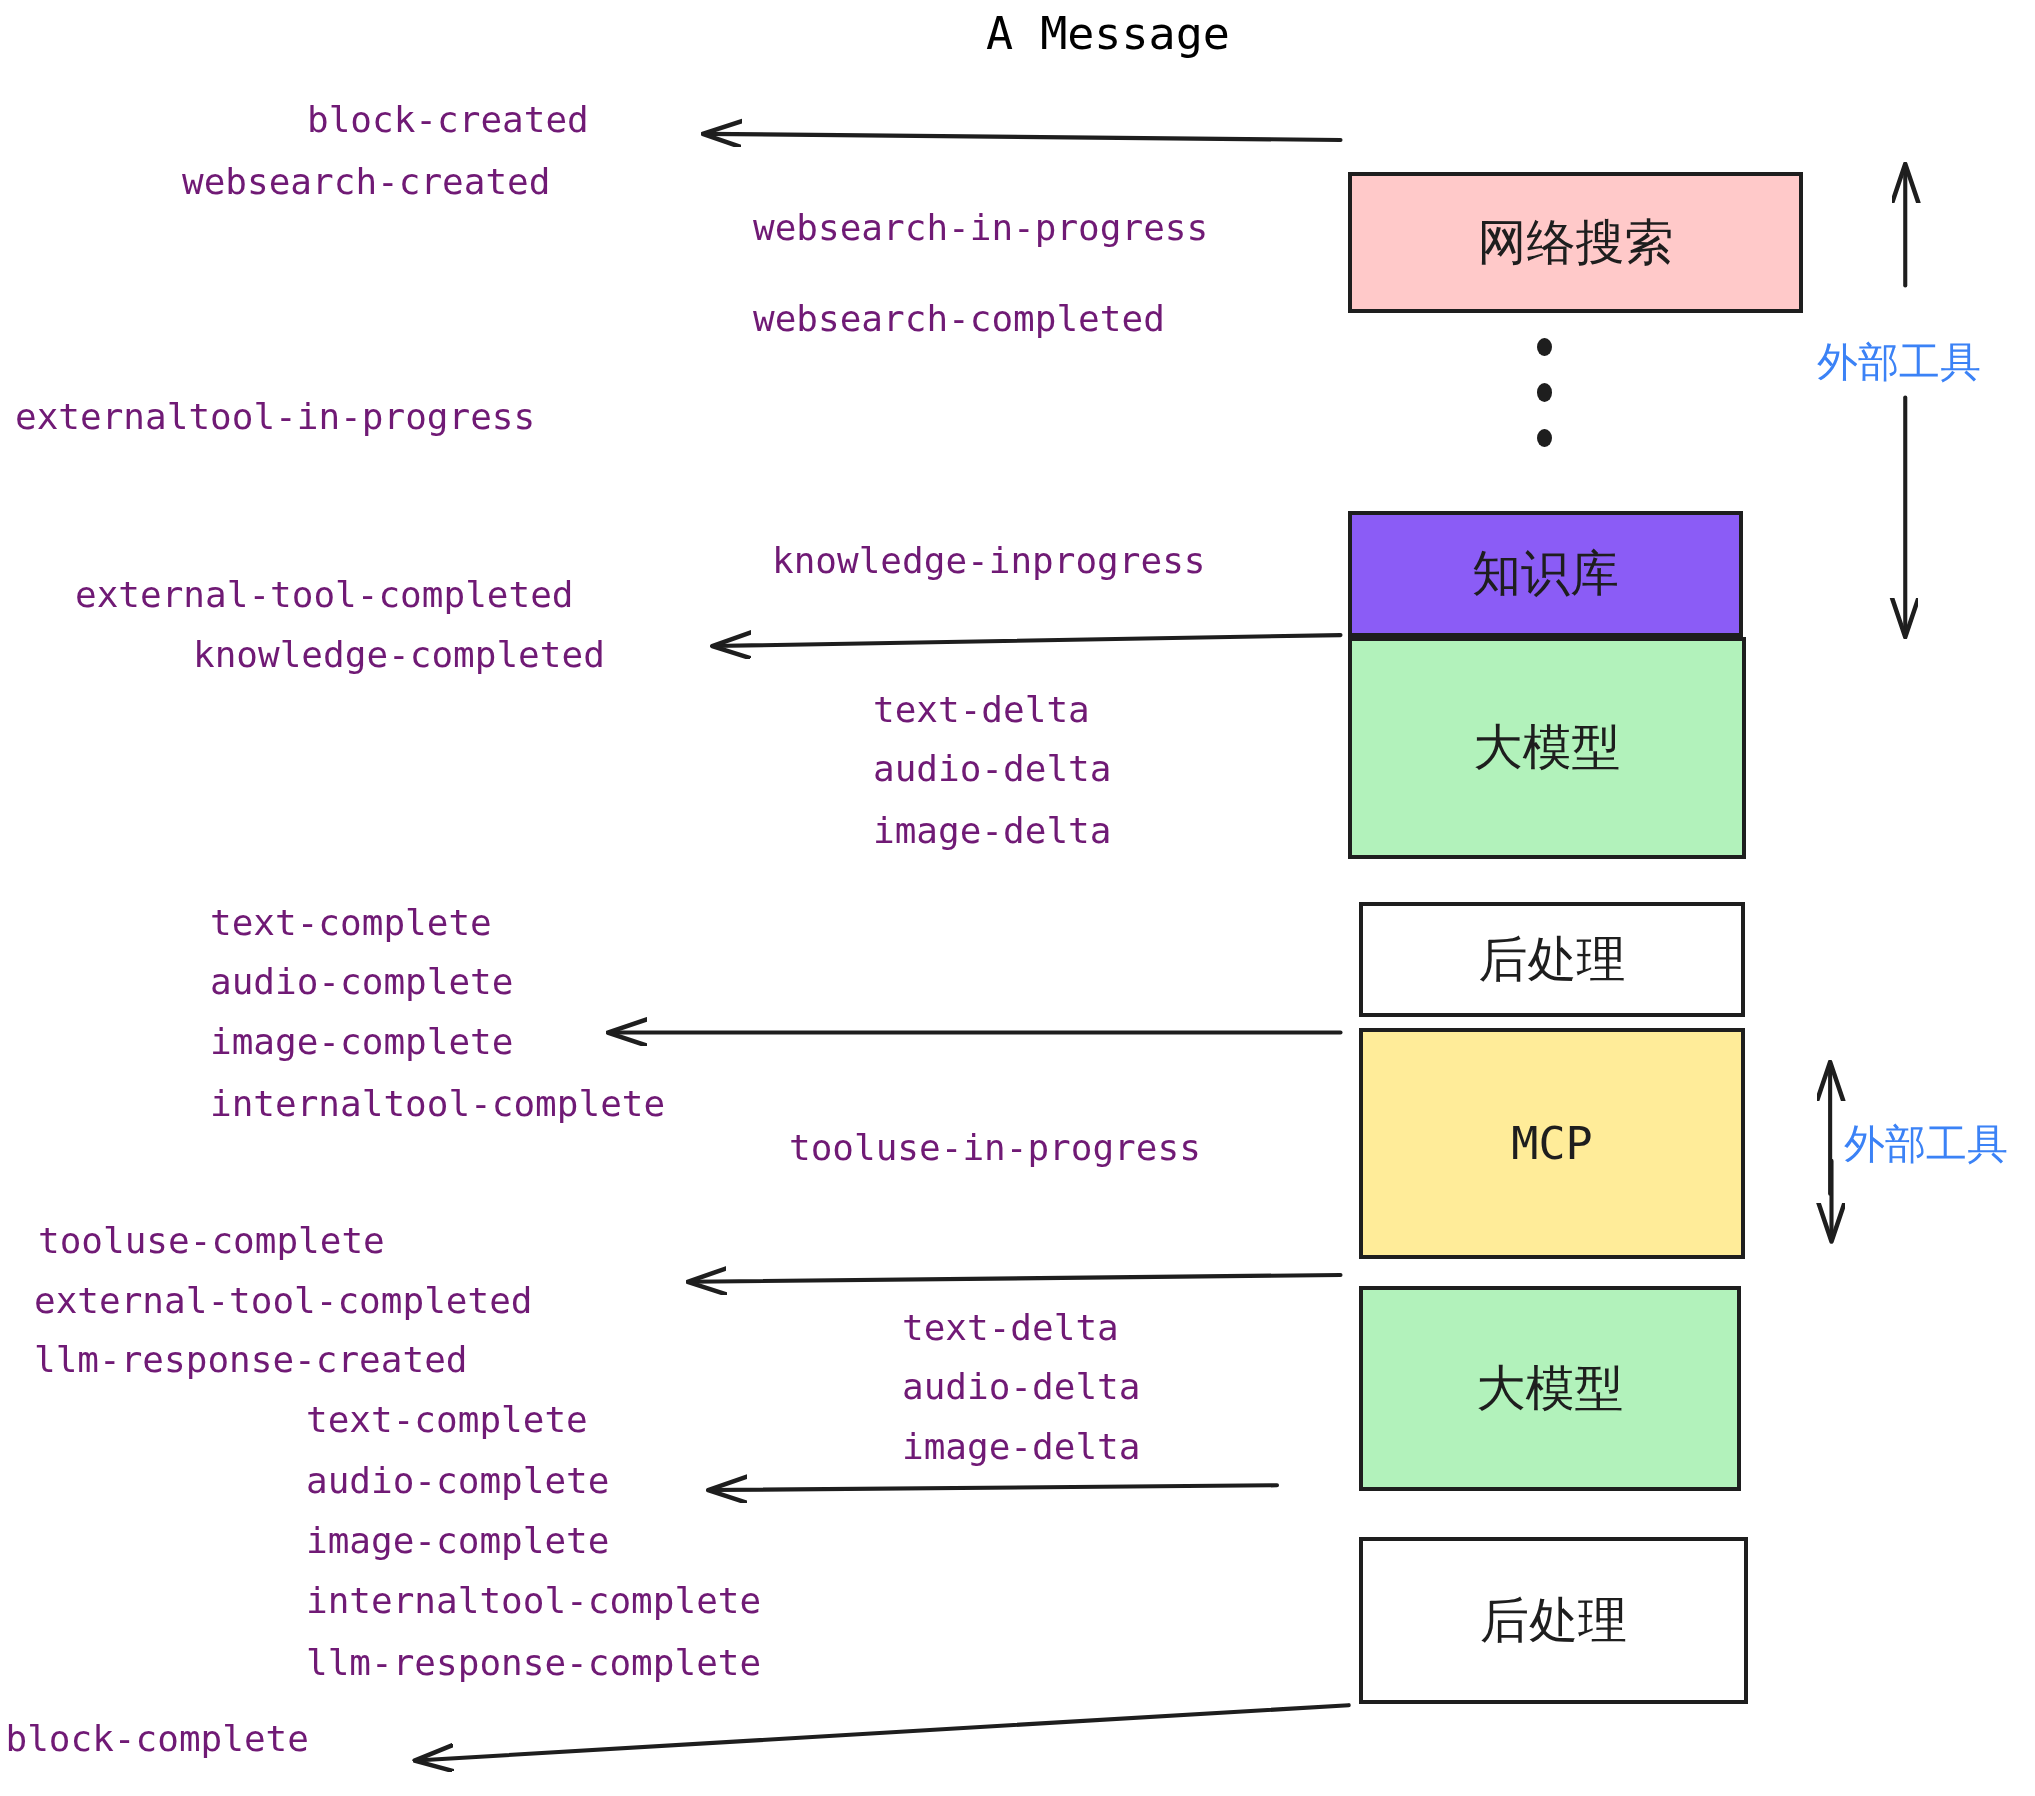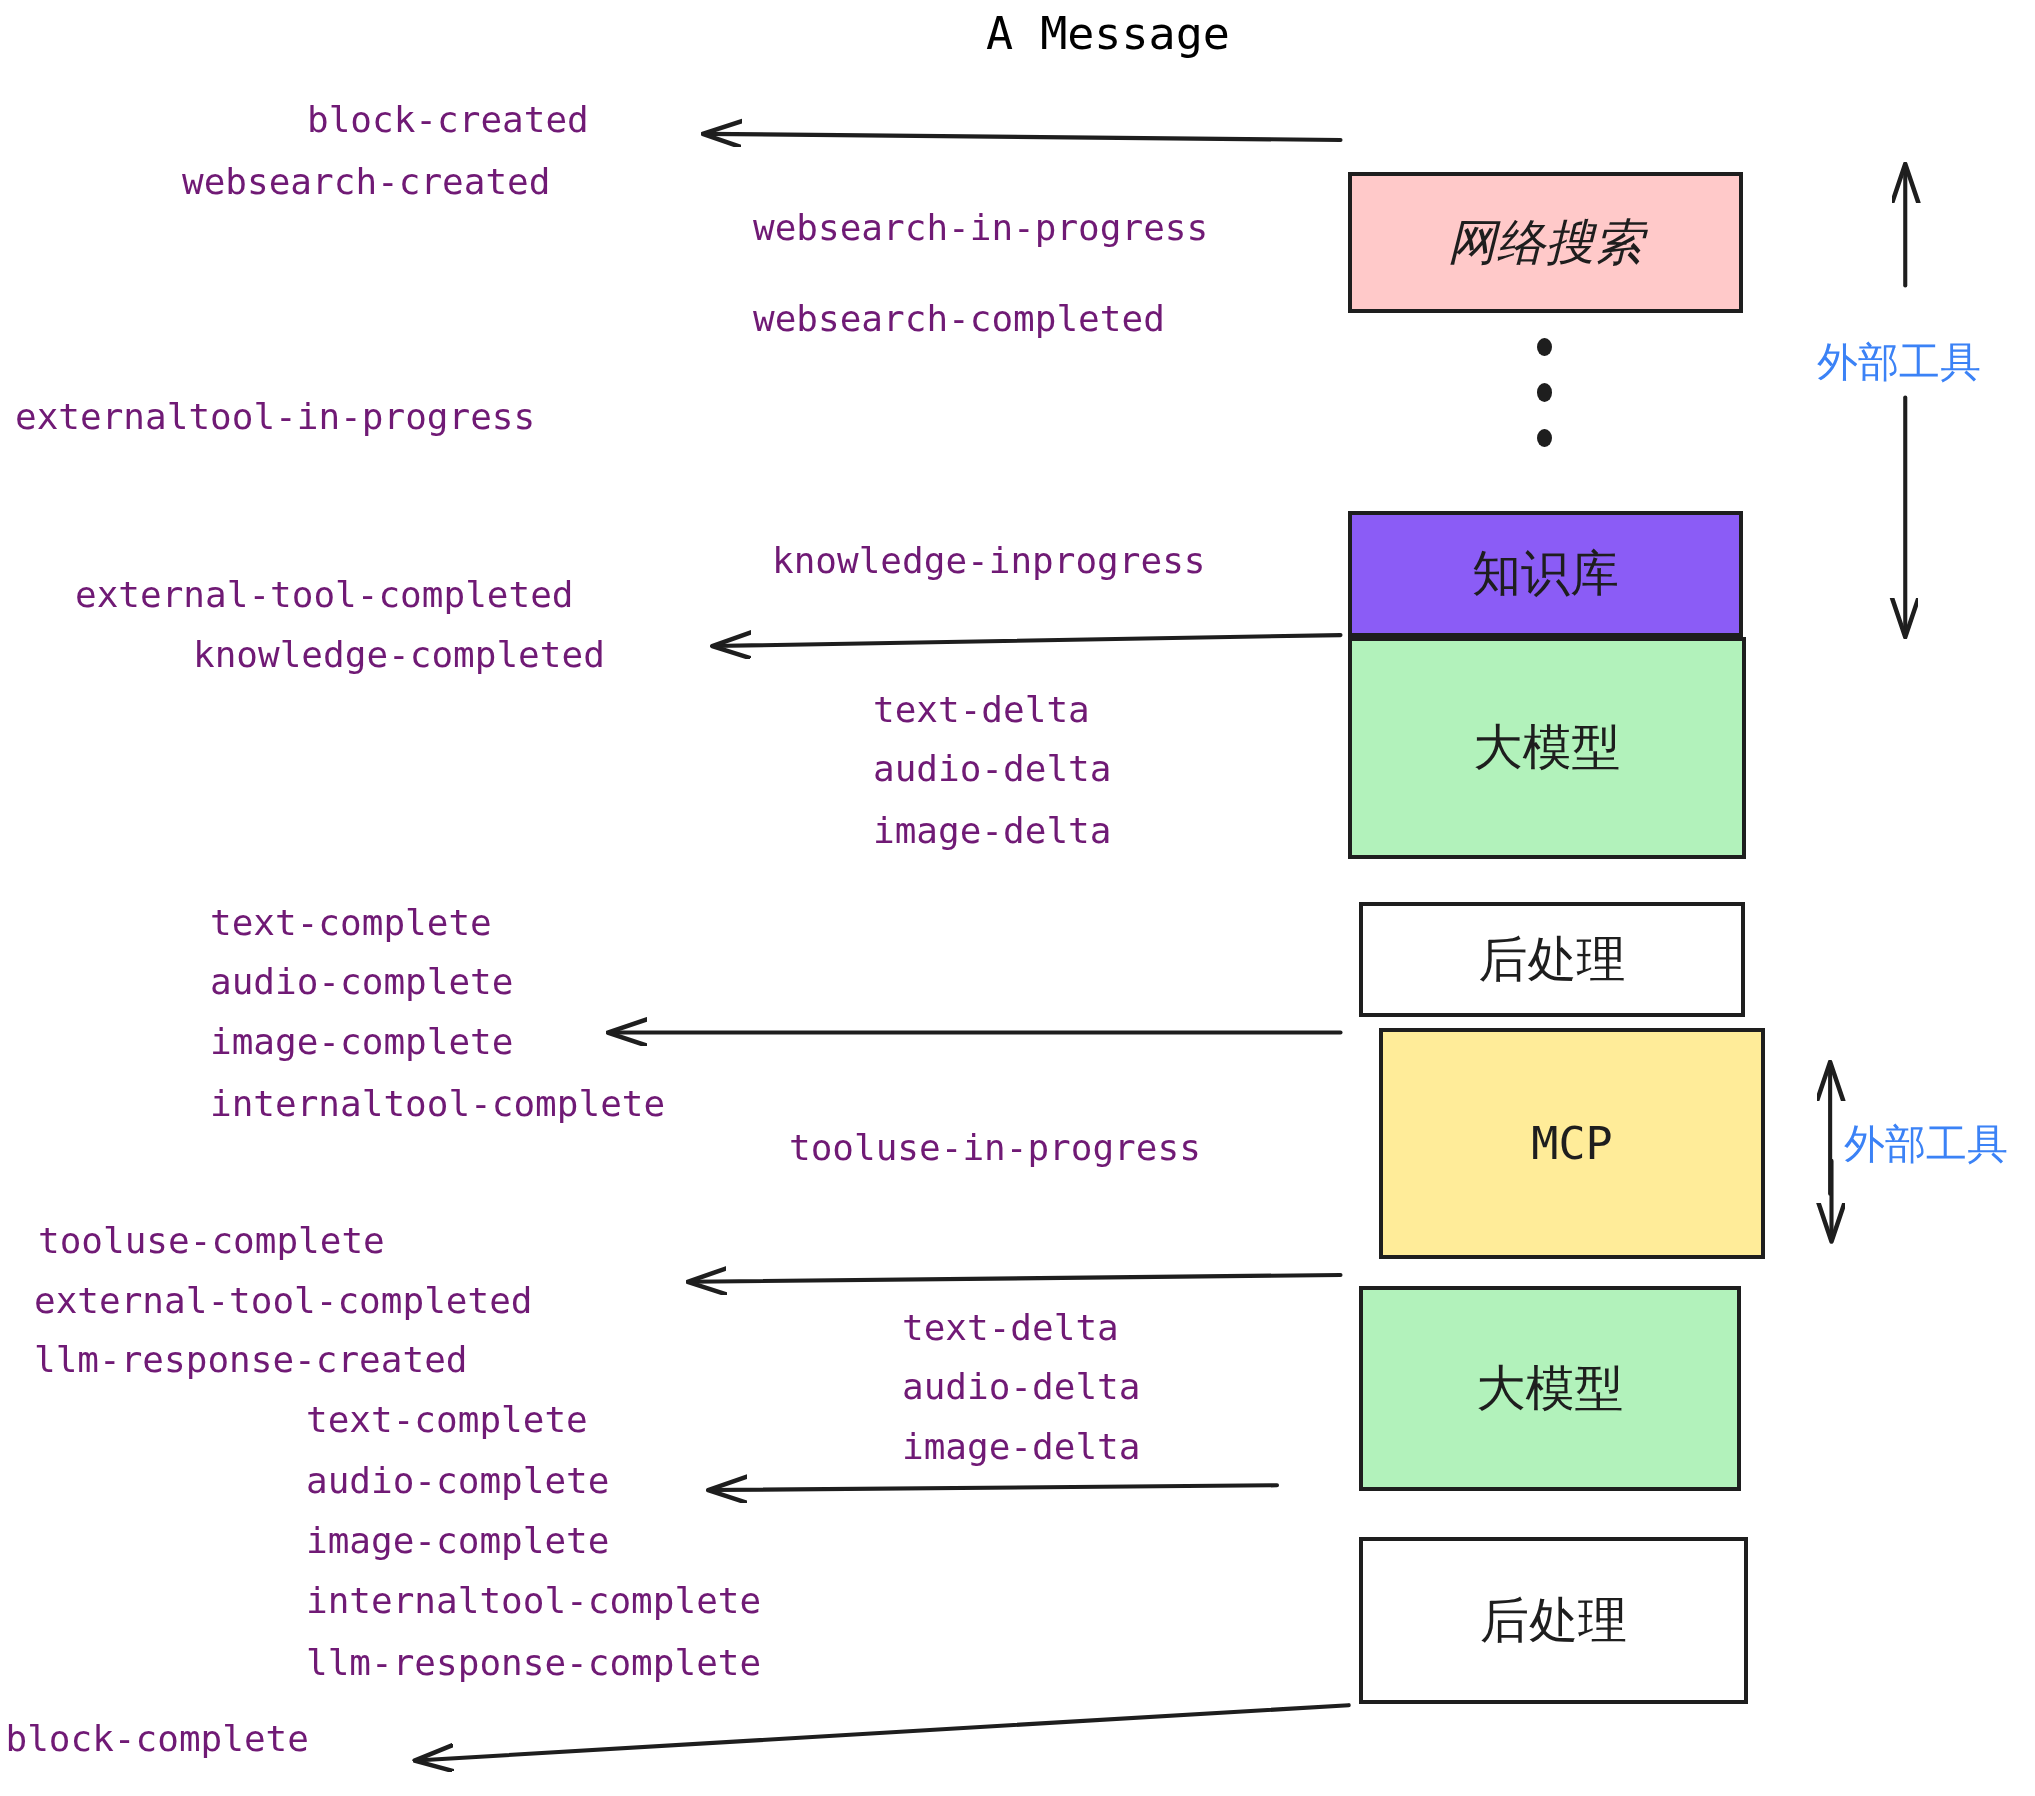--- a/index.html
+++ b/index.html
@@ -97,33 +97,33 @@
         <line x1="2790" y1="418" x2="2790" y2="243" marker-end="url(#ah)"></line>
         <line x1="2790" y1="582" x2="2790" y2="930" marker-end="url(#ah)"></line>
         <line x1="2680" y1="1748" x2="2680" y2="1558" marker-end="url(#ah)"></line>
         <line x1="2682" y1="1700" x2="2682" y2="1815" marker-end="url(#ah)"></line>
       </g>
   </svg>
 
   <div class="title" style="left:986px; top:6.8px;">A Message</div>
 
   <div id="box-layer">
-      <div class="box" style="left: 1348px; top: 172px; width: 395px; height: 141px; background: rgb(255, 201, 201); font-style: italic;">
+      <div class="box" style="left: 1348px; top: 172px; width: 455px; height: 141px; background: rgb(255, 201, 201);">
         <span>网络搜索</span>
       </div>
       <div class="box" style="left: 1348px; top: 511px; width: 395px; height: 126px; background: #8b5cf6;">
         <span>知识库</span>
       </div>
       <div class="box" style="left: 1348px; top: 637px; width: 398px; height: 222px; background: rgb(178, 242, 187);">
         <span>大模型</span>
       </div>
       <div class="box" style="left: 1359px; top: 902px; width: 386px; height: 115px; background: rgb(255, 255, 255);">
         <span>后处理</span>
       </div>
-      <div class="box mono" style="left: 1359px; top: 1028px; width: 386px; height: 231px; background: rgb(255, 236, 153); margin-left: 20px;">
+      <div class="box mono" style="left: 1359px; top: 1028px; width: 386px; height: 231px; background: rgb(255, 236, 153);">
         <span>MCP</span>
       </div>
       <div class="box" style="left: 1359px; top: 1286px; width: 382px; height: 205px; background: rgb(178, 242, 187);">
         <span>大模型</span>
       </div>
       <div class="box" style="left: 1359px; top: 1537px; width: 389px; height: 167px; background: rgb(255, 255, 255);">
         <span>后处理</span>
       </div>
     </div>
 

